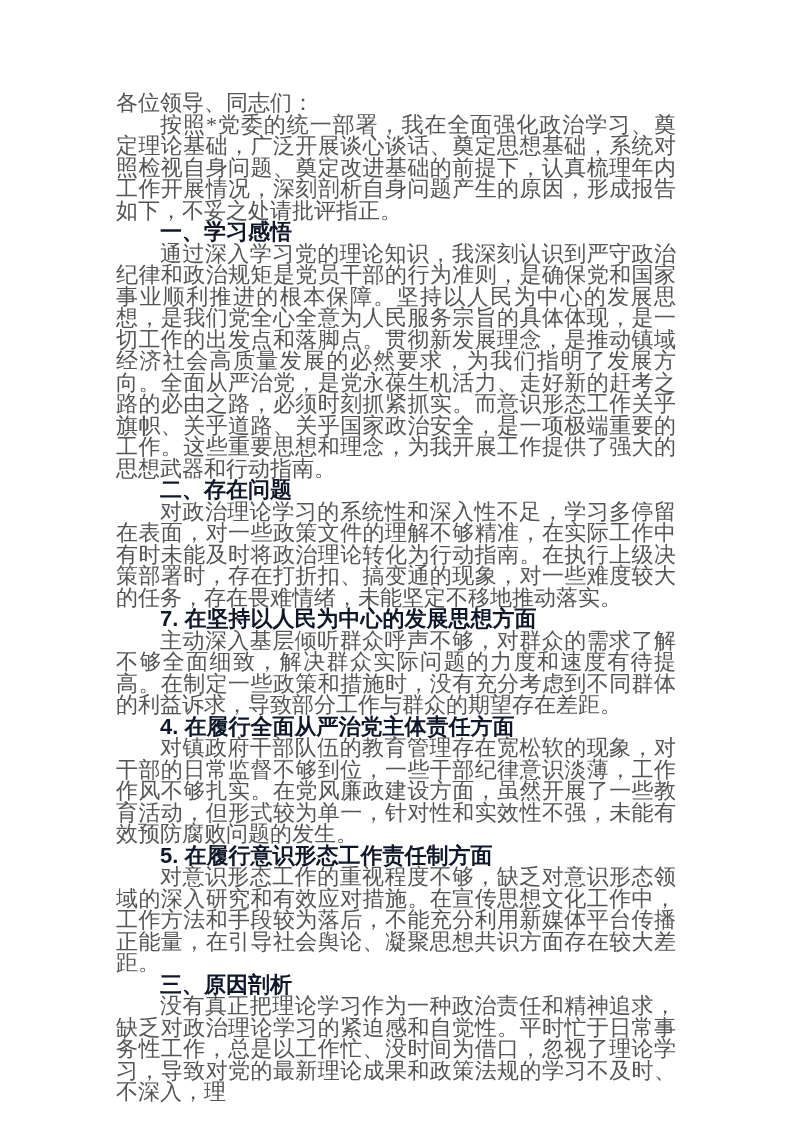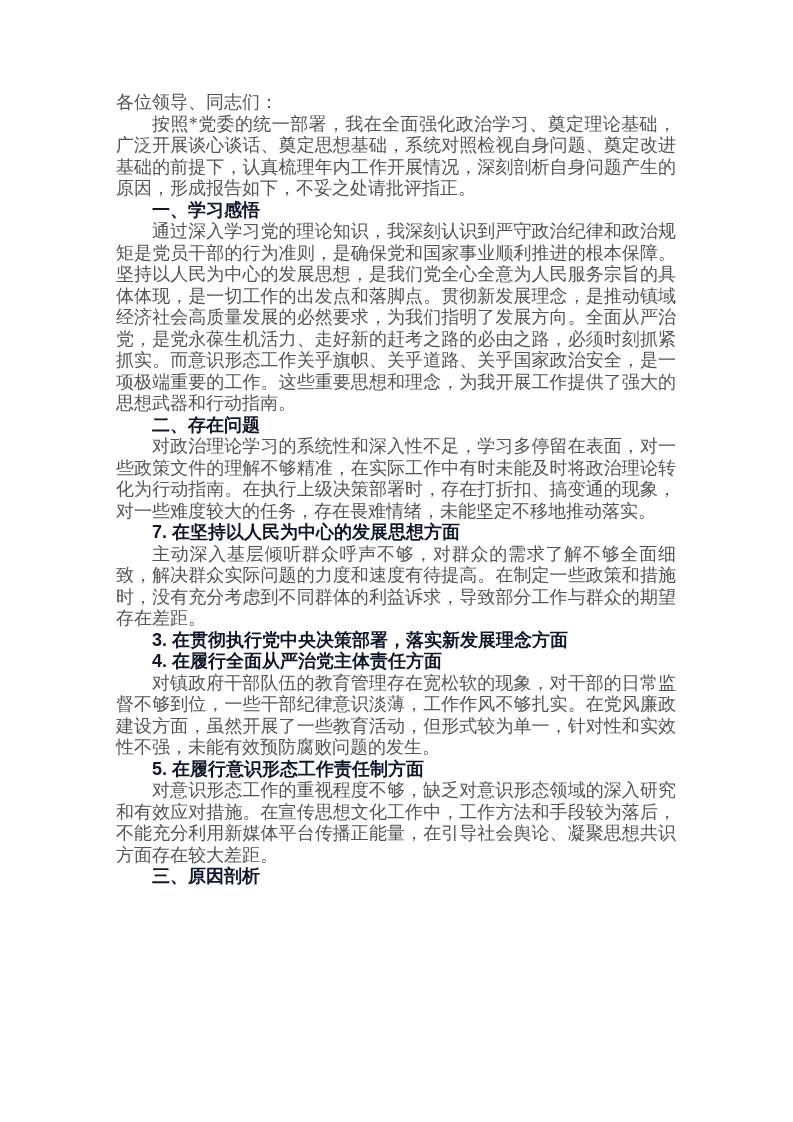--- a/index.html
+++ b/index.html
@@ -15,21 +15,21 @@
   .page {
     position: relative;
     width: 793px;
     height: 1122px;
     background: #ffffff;
     box-sizing: border-box;
     padding: 92px 117px 0 116px;
   }
   .doc {
     font-family: "Liberation Serif", serif;
-    font-size: 18px;
+    font-size: 22px;
     line-height: 21.5px;
     color: #545454;
     text-align: justify;
   }
   .doc p {
     margin: 0;
     padding: 0;
     text-indent: 2em;
   }
   .doc p.salutation {
@@ -52,24 +52,24 @@
     <p class="h">一、学习感悟</p>
     <p>通过深入学习党的理论知识，我深刻认识到严守政治纪律和政治规矩是党员干部的行为准则，是确保党和国家事业顺利推进的根本保障。坚持以人民为中心的发展思想，是我们党全心全意为人民服务宗旨的具体体现，是一切工作的出发点和落脚点。贯彻新发展理念，是推动镇域经济社会高质量发展的必然要求，为我们指明了发展方向。全面从严治党，是党永葆生机活力、走好新的赶考之路的必由之路，必须时刻抓紧抓实。而意识形态工作关乎旗帜、关乎道路、关乎国家政治安全，是一项极端重要的工作。这些重要思想和理念，为我开展工作提供了强大的思想武器和行动指南。</p>
 
     <p class="h">二、存在问题</p>
 
     <p>对政治理论学习的系统性和深入性不足，学习多停留在表面，对一些政策文件的理解不够精准，在实际工作中有时未能及时将政治理论转化为行动指南。在执行上级决策部署时，存在打折扣、搞变通的现象，对一些难度较大的任务，存在畏难情绪，未能坚定不移地推动落实。</p>
 
     <p class="h">7. 在坚持以人民为中心的发展思想方面</p>
     <p>主动深入基层倾听群众呼声不够，对群众的需求了解不够全面细致，解决群众实际问题的力度和速度有待提高。在制定一些政策和措施时，没有充分考虑到不同群体的利益诉求，导致部分工作与群众的期望存在差距。</p>
 
-    <p class="h">3. 在贯彻执行党中央决策部署，落实新发展理念方面</p>
 
     <p class="h">4. 在履行全面从严治党主体责任方面</p>
     <p>对镇政府干部队伍的教育管理存在宽松软的现象，对干部的日常监督不够到位，一些干部纪律意识淡薄，工作作风不够扎实。在党风廉政建设方面，虽然开展了一些教育活动，但形式较为单一，针对性和实效性不强，未能有效预防腐败问题的发生。</p>
 
     <p class="h">5. 在履行意识形态工作责任制方面</p>
     <p>对意识形态工作的重视程度不够，缺乏对意识形态领域的深入研究和有效应对措施。在宣传思想文化工作中，工作方法和手段较为落后，不能充分利用新媒体平台传播正能量，在引导社会舆论、凝聚思想共识方面存在较大差距。</p>
 
     <p class="h">三、原因剖析</p>
 
+    <p>没有真正把理论学习作为一种政治责任和精神追求，缺乏对政治理论学习的紧迫感和自觉性。平时忙于日常事务性工作，总是以工作忙、没时间为借口，忽视了理论学习，导致对党的最新理论成果和政策法规的学习不及时、不深入，理</p>
   </div>
 </div>
 
 </body></html>

